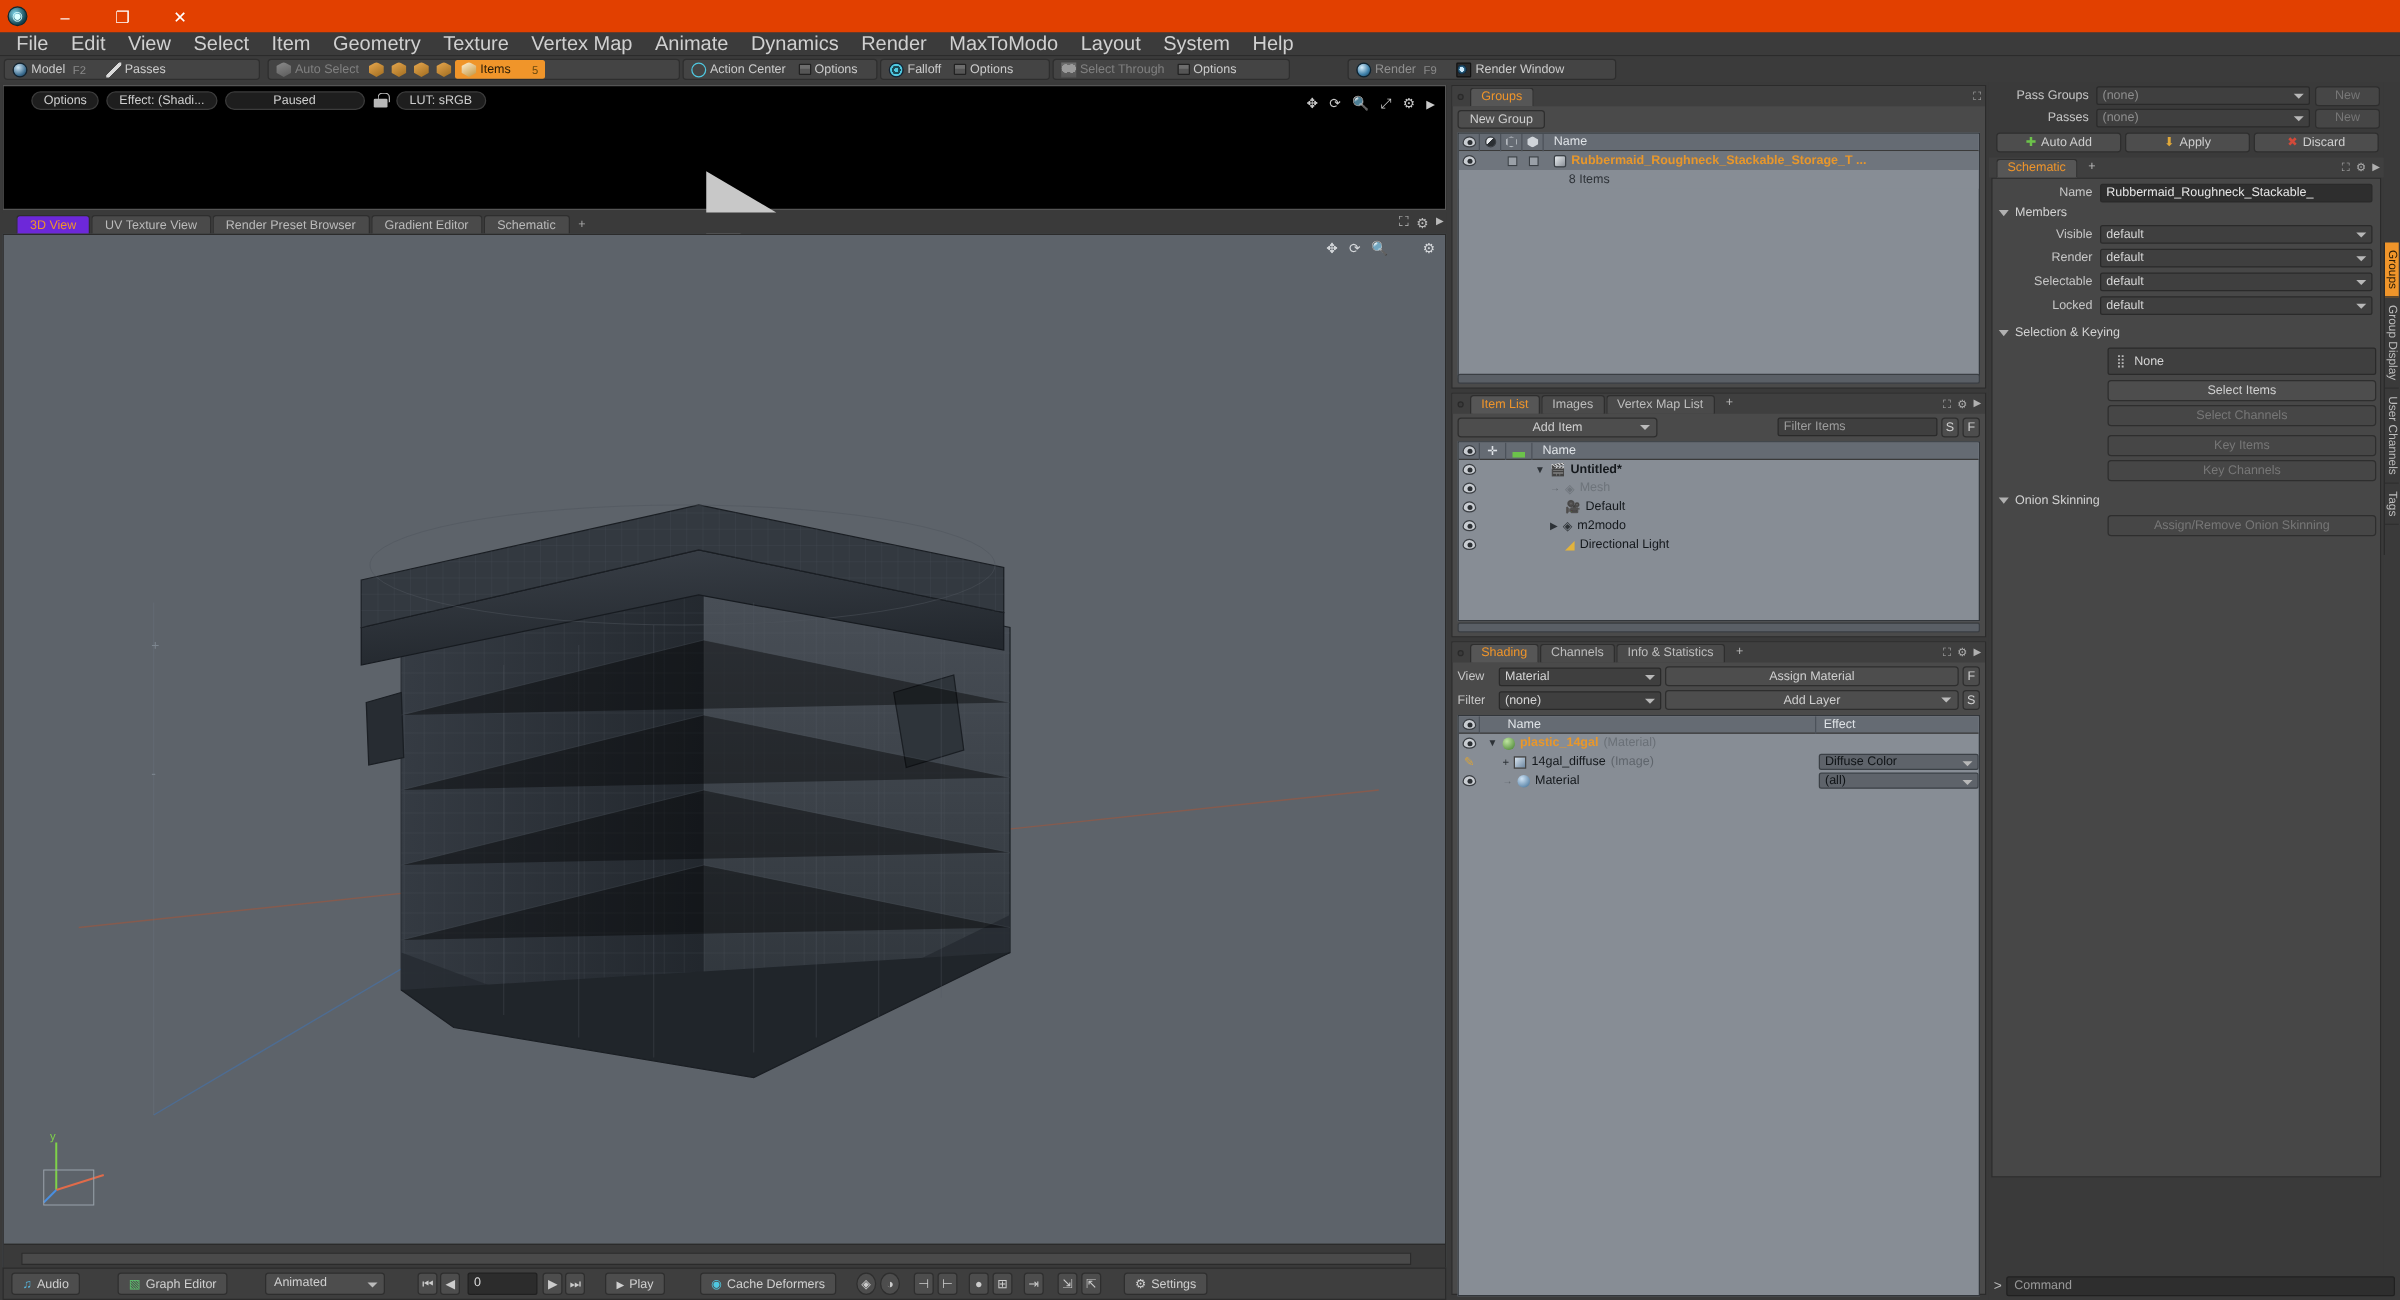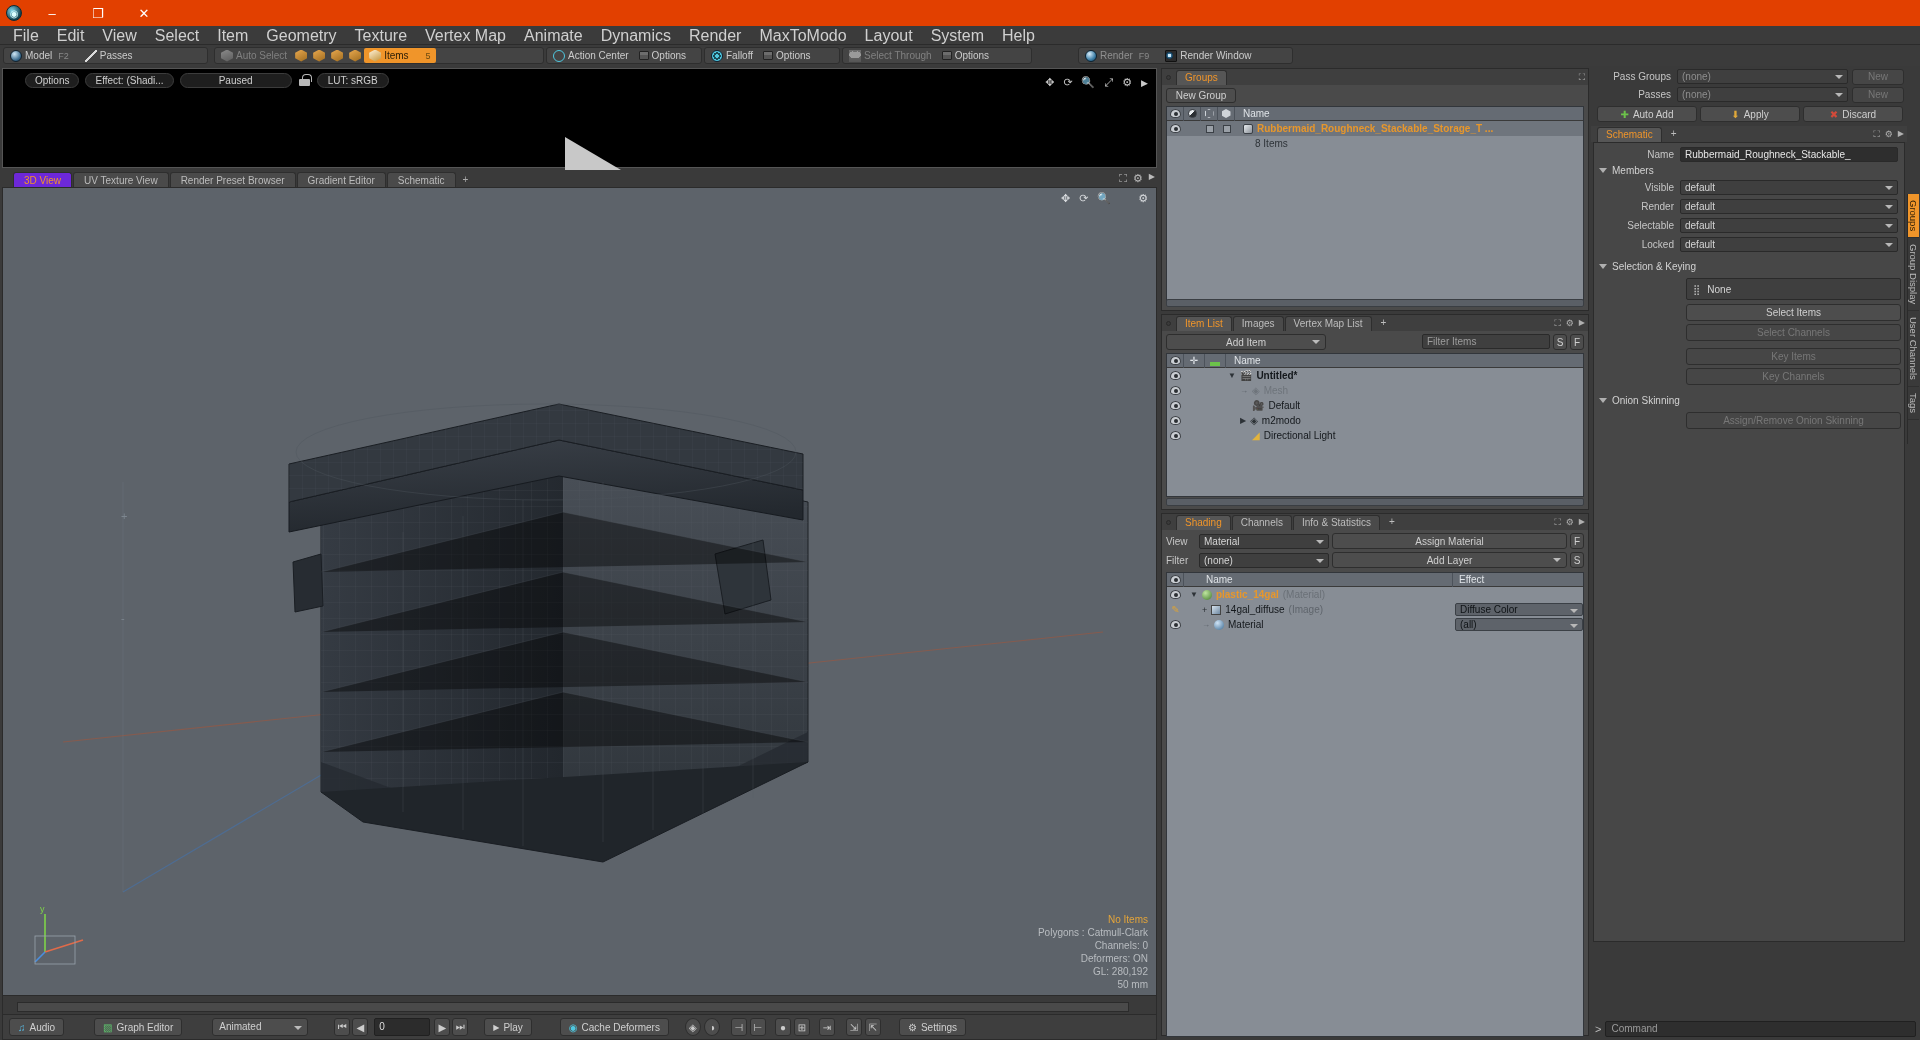--- a/index.html
+++ b/index.html
@@ -403,28 +403,20 @@
 
             <g transform="translate(30,700)">
               <line x1="12" y1="50" x2="12" y2="12" stroke="#7fd24a" stroke-width="1.6"></line>
               <line x1="12" y1="50" x2="50" y2="38" stroke="#e06b4a" stroke-width="1.6"></line>
               <line x1="12" y1="50" x2="2" y2="60" stroke="#4a8fe0" stroke-width="1.6"></line>
               <rect x="2" y="34" width="40" height="28" fill="none" stroke="#9aa3ac" stroke-width="0.8"></rect>
               <text x="7" y="10" fill="#7fd24a" font-size="9" font-family="Liberation Sans">y</text>
             </g>
           </svg>
 
-          <div class="vp-stats">
-            <div class="hl">No Items</div>
-            <div>Polygons : Catmull-Clark</div>
-            <div>Channels: 0</div>
-            <div>Deformers: ON</div>
-            <div>GL: 280,192</div>
-            <div>50 mm</div>
-          </div>
 
           <div class="ruler">
             <div class="bar"></div>
             <div class="ticks">
               <span class="tk" style="left:0%">0</span>
               <span class="tk" style="left:10%">12</span>
               <span class="tk" style="left:20%">24</span>
               <span class="tk" style="left:30%">36</span>
               <span class="tk" style="left:40%">48</span>
               <span class="tk" style="left:50%">60</span>

